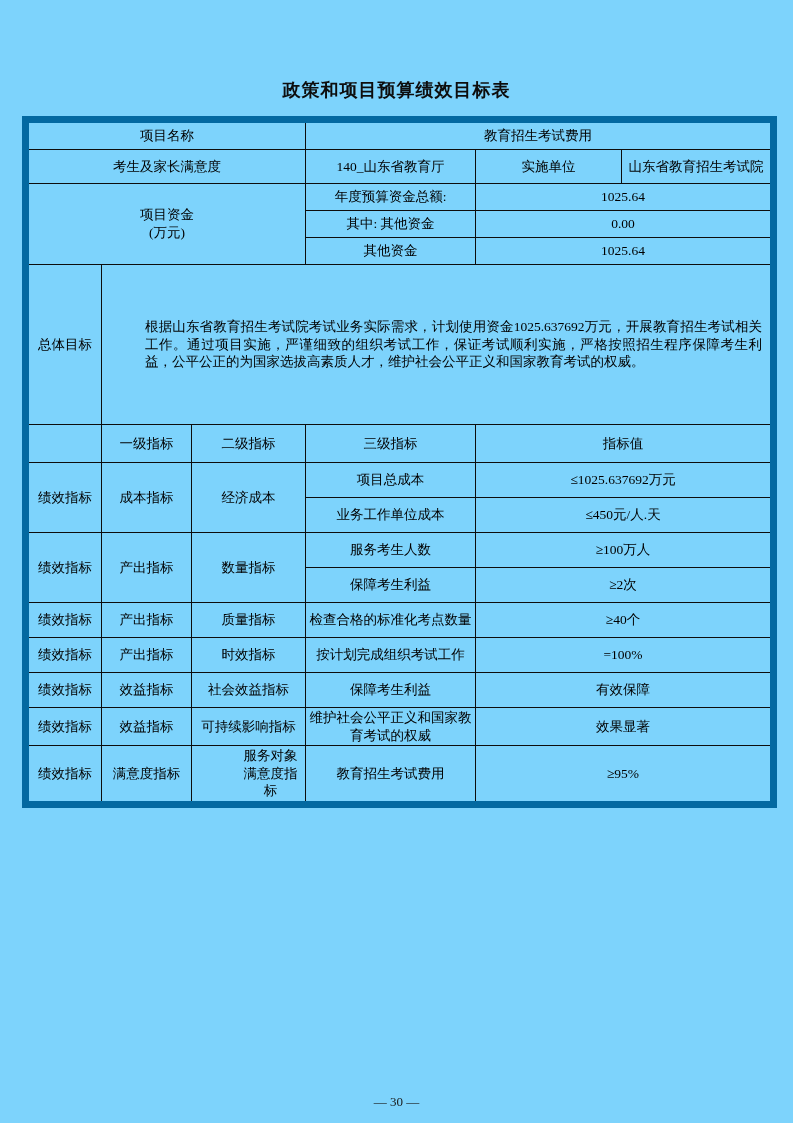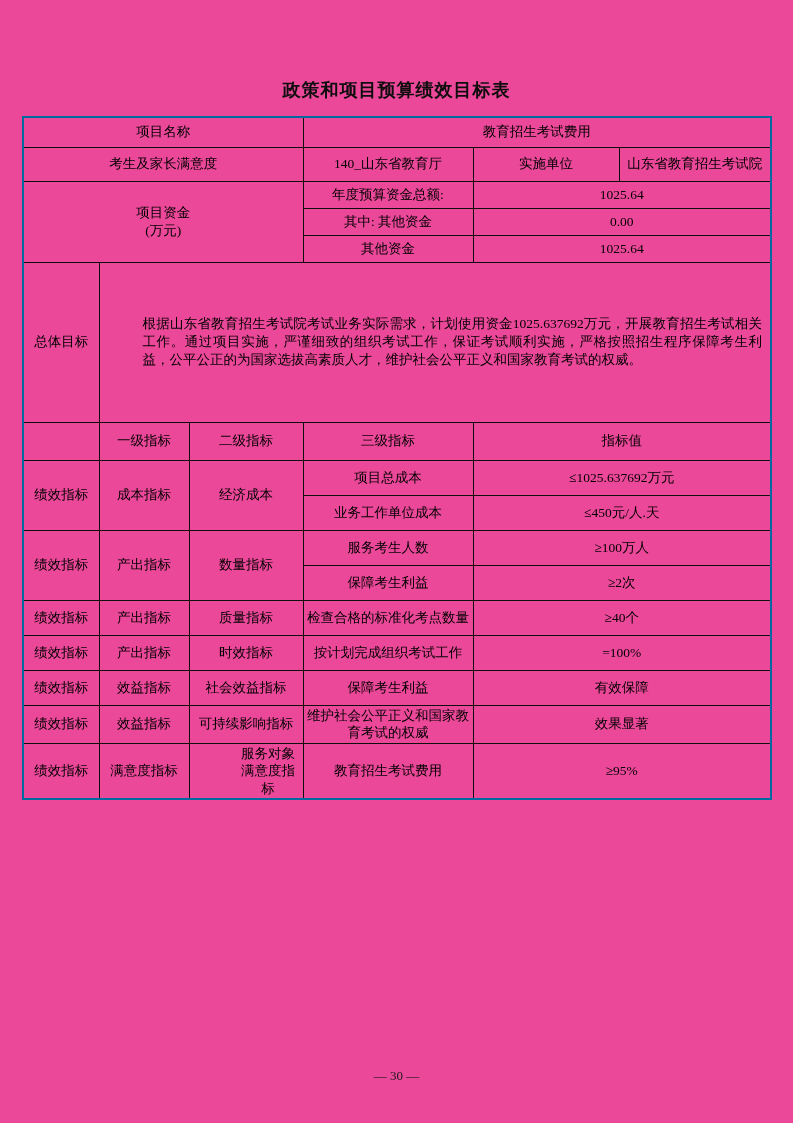--- a/index.html
+++ b/index.html
@@ -4,41 +4,41 @@
 <style>
   html, body {
     margin: 0;
     padding: 0;
     background: #ffffff;
   }
   .page {
     position: relative;
     width: 793px;
     height: 1123px;
-    background: #ec4899;
+    background: #7dd3fc;
     color: #000000;
     font-family: "Liberation Serif", "DejaVu Serif", serif;
     overflow: hidden;
   }
   .doc-title {
     padding-top: 78px;
     text-align: center;
     font-size: 18px;
     font-weight: 700;
     font-family: "Liberation Sans", "DejaVu Sans", sans-serif;
     letter-spacing: 1px;
     color: #0d0d0d;
   }
   table.budget {
     border-collapse: collapse;
     table-layout: fixed;
     width: 748px;
     margin-left: 22px;
     margin-top: 14px;
-    border: 2px solid #0369a1;
+    border: 7px solid #0369a1;
   }
   table.budget td {
     border: 1px solid #0d0d0d;
     font-size: 13.5px;
     line-height: 1.3;
     text-align: center;
     vertical-align: middle;
     padding: 1px 3px;
     overflow: hidden;
     word-break: break-all;
@@ -57,21 +57,21 @@
     margin-left: 35px;
   }
   .narrow-wrap {
     display: inline-block;
     max-width: 100px;
     vertical-align: middle;
     margin-left: 44px;
   }
   .page-footer {
     position: absolute;
-    top: 1068px;
+    top: 1094px;
     left: 0;
     width: 100%;
     text-align: center;
     font-size: 13px;
     color: #1a1a1a;
   }
 </style>
 </head>
 <body>
 

